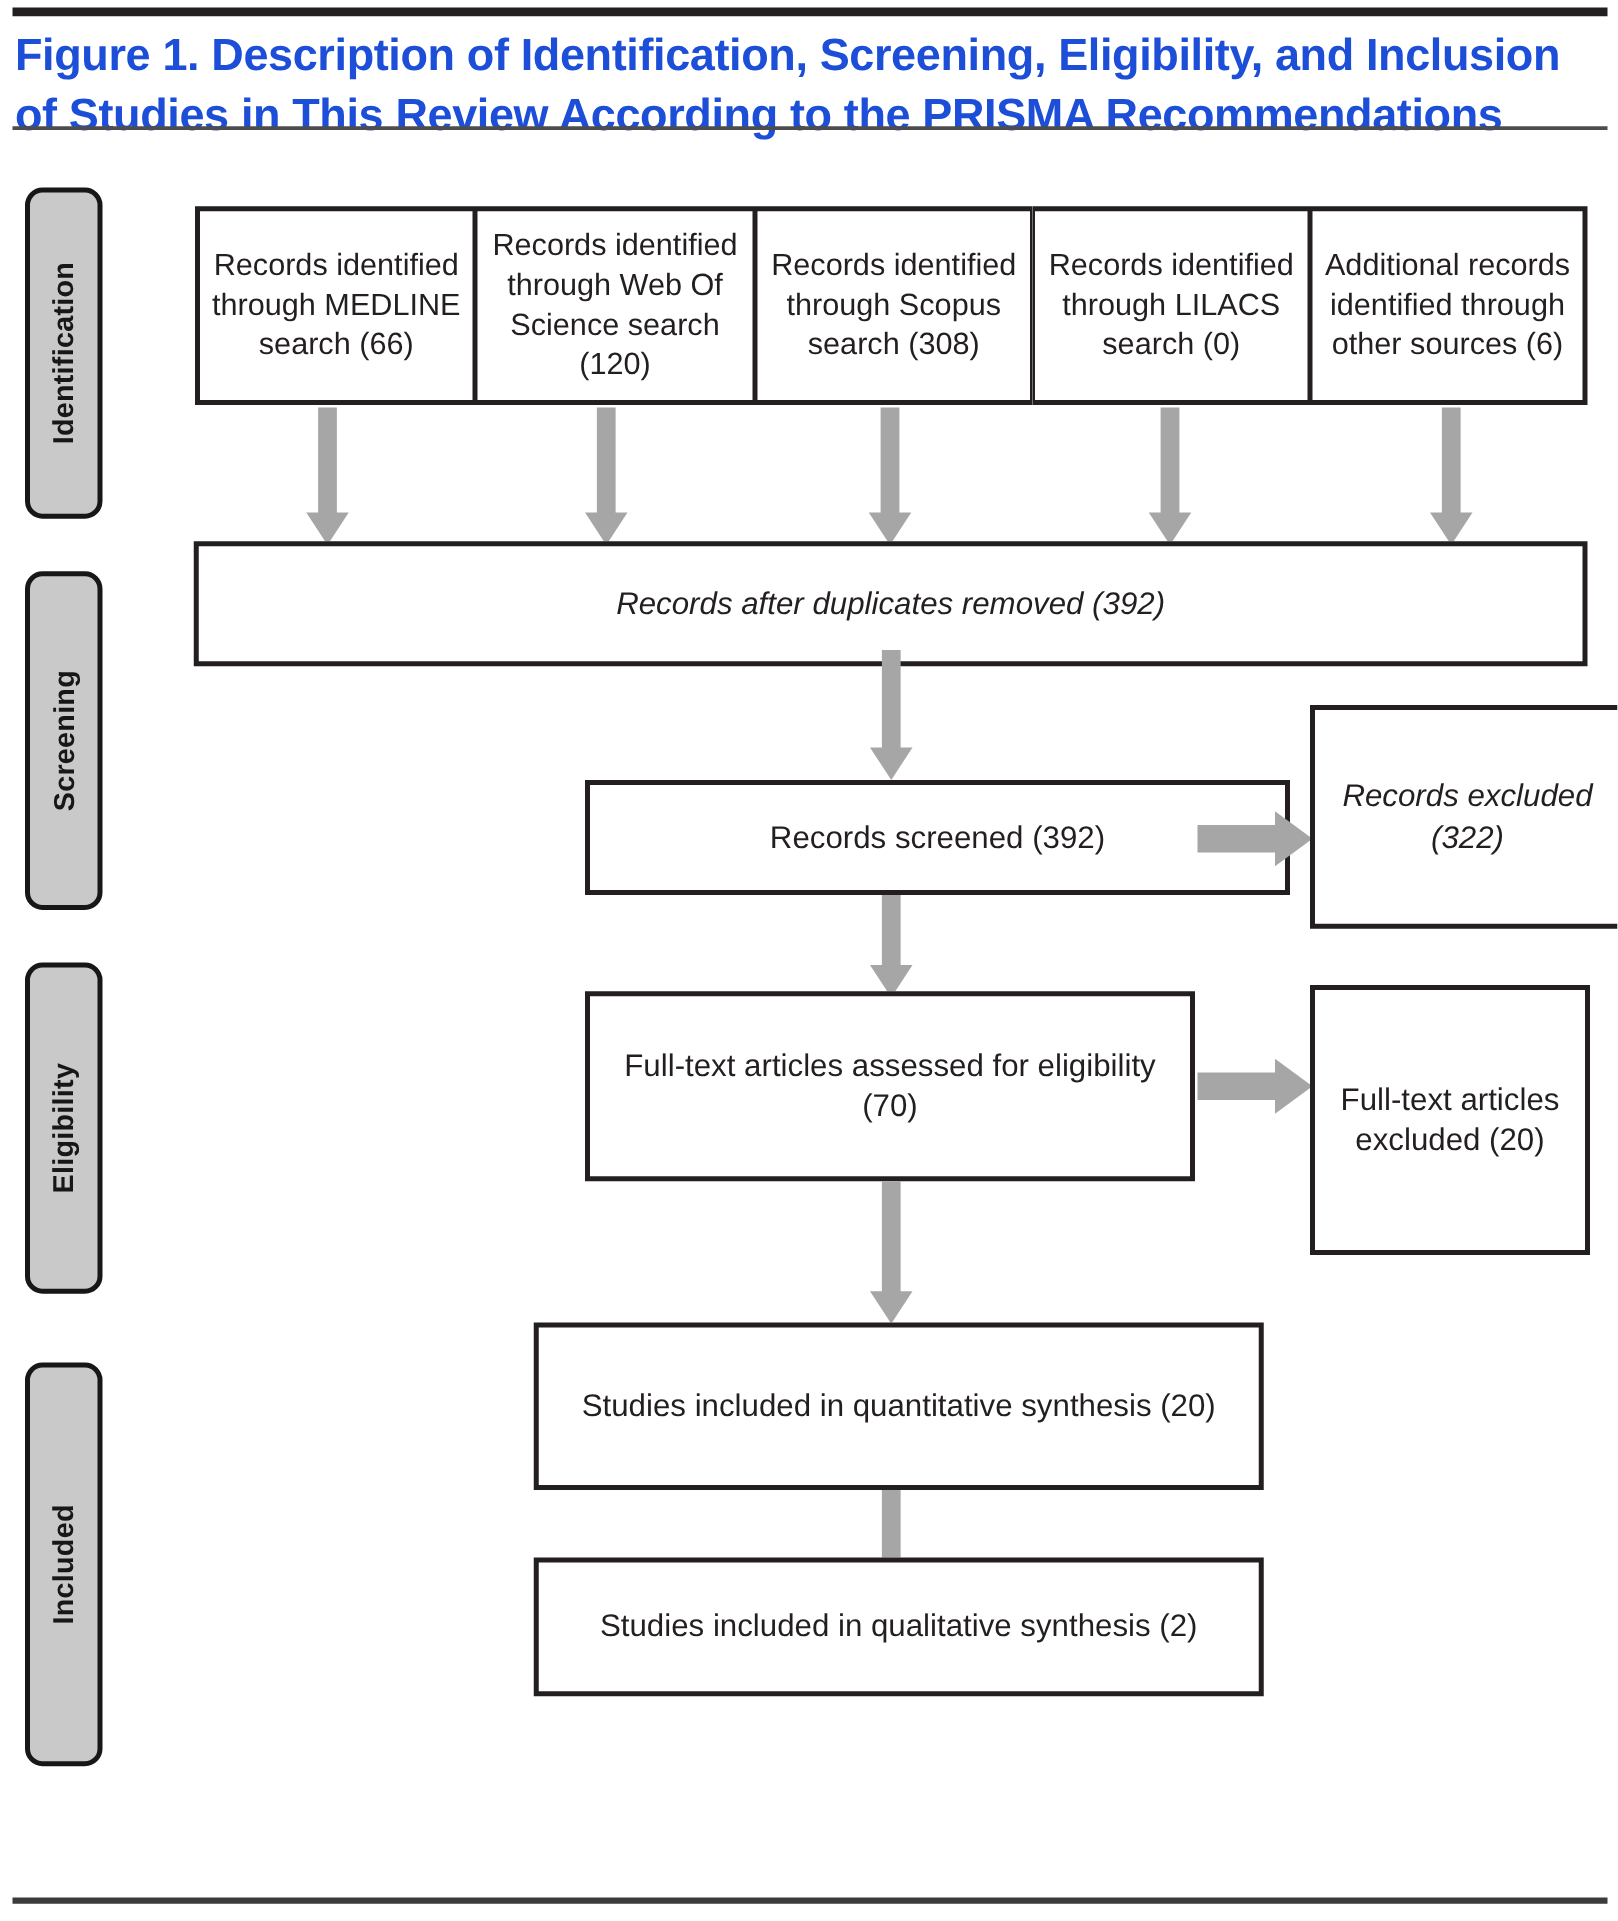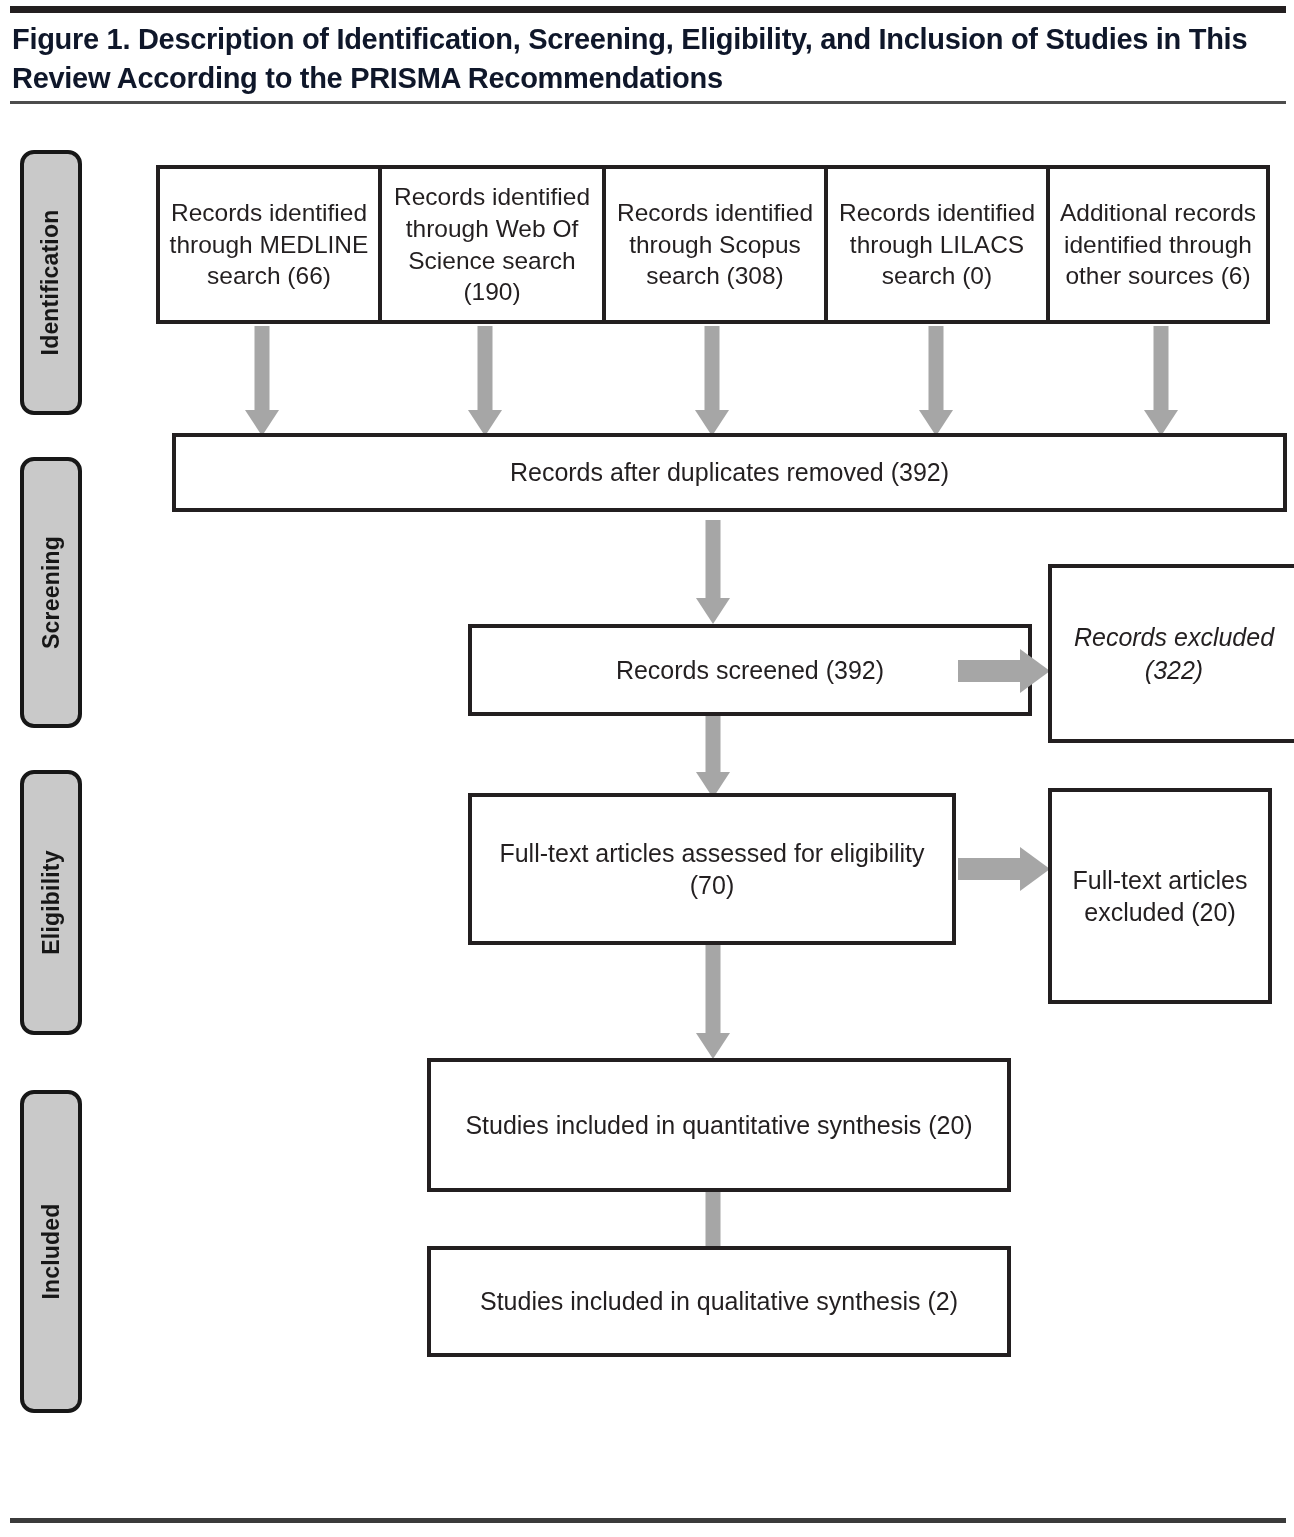--- a/index.html
+++ b/index.html
@@ -26,25 +26,25 @@
     top: 6px;
     width: 1276px;
     height: 7px;
     background: #231f20;
   }
   .fig-title {
     position: absolute;
     left: 12px;
     top: 20px;
     width: 1250px;
-    font-size: 29px;
+    font-size: 36px;
     font-weight: bold;
     line-height: 1.33;
     letter-spacing: -0.3px;
-    color: #0f172a;
+    color: #1d4ed8;
   }
   .rule-under-title {
     position: absolute;
     left: 10px;
     top: 101px;
     width: 1276px;
     height: 3px;
     background: #4d4d4d;
   }
   .rule-bottom {
@@ -168,21 +168,21 @@
 
   <div class="stage-tab" style="top:1090px; height:323px;">
     <span class="stage-tab-label">Included</span>
   </div>
 
   <div class="flow-box source-box first" style="left:156px; top:165px; width:224px; height:159px;">
     <span class="box-text">Records identified through MEDLINE search (66)</span>
   </div>
 
   <div class="flow-box source-box" style="left:380px; top:165px; width:224px; height:159px;">
-    <span class="box-text">Records identified through Web Of Science search (190)</span>
+    <span class="box-text">Records identified through Web Of Science search (120)</span>
   </div>
 
   <div class="flow-box source-box" style="left:604px; top:165px; width:222px; height:159px;">
     <span class="box-text">Records identified through Scopus search (308)</span>
   </div>
 
   <div class="flow-box source-box" style="left:826px; top:165px; width:222px; height:159px;">
     <span class="box-text">Records identified through LILACS search (0)</span>
   </div>
 
@@ -208,21 +208,21 @@
   <div class="arrow-down" style="left:917px; top:326px; width:38px; height:110px;">
     <div class="shaft" style="width:15px; height:88px;"></div>
     <div class="head"></div>
   </div>
 
   <div class="arrow-down" style="left:1142px; top:326px; width:38px; height:110px;">
     <div class="shaft" style="width:15px; height:88px;"></div>
     <div class="head"></div>
   </div>
 
-  <div class="flow-box" style="left:172px; top:433px; width:1115px; height:79px;">
+  <div class="flow-box" style="left:155px; top:433px; width:1115px; height:100px;font-style:italic;">
     <span class="box-text">Records after duplicates removed (392)</span>
   </div>
 
   <div class="arrow-down" style="left:694px; top:520px; width:38px; height:104px;">
     <div class="shaft" style="width:15px; height:82px;"></div>
     <div class="head"></div>
   </div>
 
   <div class="flow-box" style="left:468px; top:624px; width:564px; height:92px;justify-content:center;">
     <span class="box-text">Records screened (392)</span>

